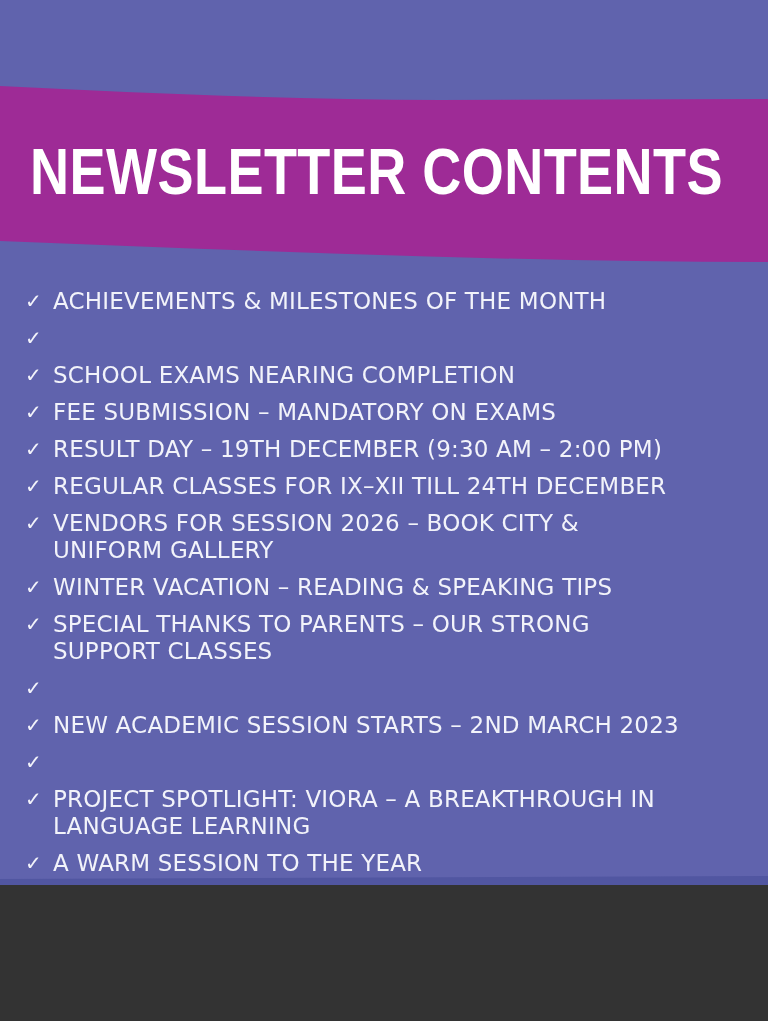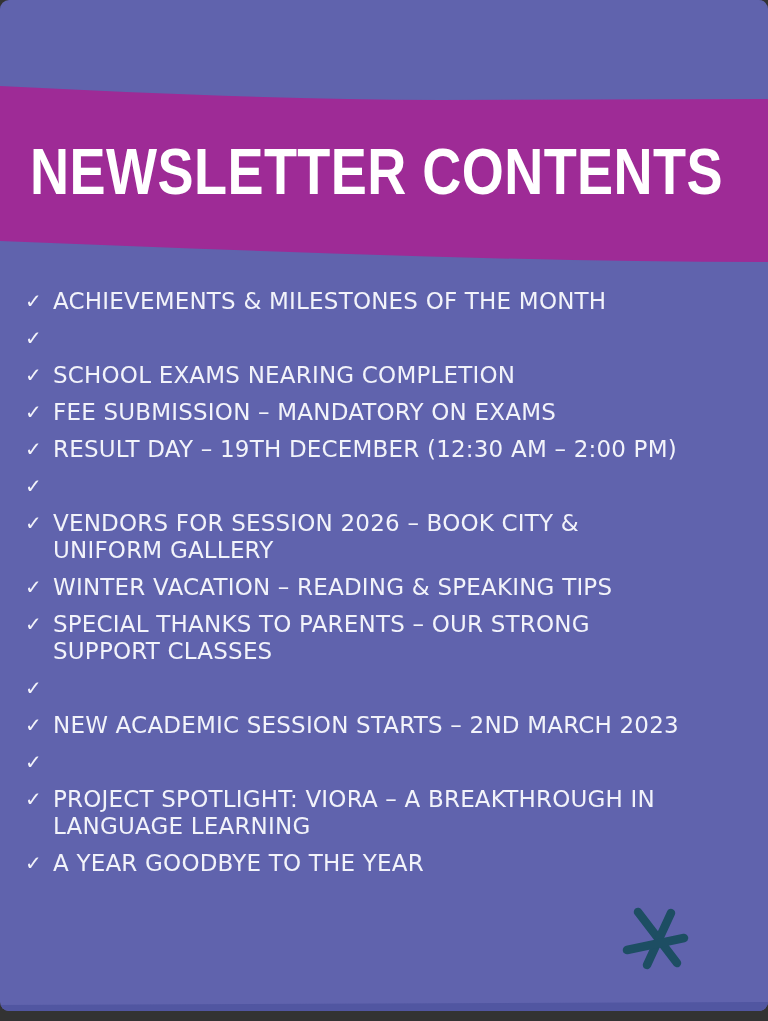--- a/index.html
+++ b/index.html
@@ -1,25 +1,24 @@
 <!DOCTYPE html>
 <html><head>
 <meta charset="utf-8">
 <style>
   html, body { margin: 0; padding: 0; }
   body { background: #333; }
 
   .poster {
     position: relative;
     width: 768px;
-    height: 1011px;
+    height: 885px;
     overflow: hidden;
     background: #6063AD;
     font-family: "DejaVu Sans", sans-serif;
-    border-radius: 9px;
   }
 
   .banner-svg {
     position: absolute;
     top: 80px;
     left: 0;
     width: 768px;
     height: 190px;
     z-index: 1;
     display: block;
@@ -117,24 +116,25 @@
     <li>
       <span class="check">✓</span>
       <span class="item-text">SCHOOL EXAMS NEARING COMPLETION</span>
     </li>
     <li>
       <span class="check">✓</span>
       <span class="item-text">FEE SUBMISSION – MANDATORY ON EXAMS</span>
     </li>
     <li>
       <span class="check">✓</span>
-      <span class="item-text">RESULT DAY – 19TH DECEMBER (12:30 AM – 2:00 PM)</span>
+      <span class="item-text">RESULT DAY – 19TH DECEMBER (9:30 AM – 2:00 PM)</span>
     </li>
     <li>
       <span class="check">✓</span>
+      <span class="item-text">REGULAR CLASSES FOR IX–XII TILL 24TH DECEMBER</span>
     </li>
     <li>
       <span class="check">✓</span>
       <span class="item-text">VENDORS FOR SESSION 2026 – BOOK CITY &amp;
 UNIFORM GALLERY</span>
     </li>
     <li>
       <span class="check">✓</span>
       <span class="item-text">WINTER VACATION – READING &amp; SPEAKING TIPS</span>
     </li>
@@ -153,21 +153,21 @@
     <li>
       <span class="check">✓</span>
     </li>
     <li>
       <span class="check">✓</span>
       <span class="item-text">PROJECT SPOTLIGHT: VIORA – A BREAKTHROUGH IN
 LANGUAGE LEARNING</span>
     </li>
     <li>
       <span class="check">✓</span>
-      <span class="item-text">A YEAR GOODBYE TO THE YEAR</span>
+      <span class="item-text">A WARM SESSION TO THE YEAR</span>
     </li>
   </ul>
 
   <svg class="asterisk-svg" viewBox="0 0 74 74">
     <line x1="20" y1="8" x2="59" y2="59" stroke-width="8.5" stroke-linecap="round" stroke="#1D4E63"></line>
     <line x1="53" y1="9" x2="29" y2="61" stroke-width="8.5" stroke-linecap="round" stroke="#1D4E63"></line>
     <line x1="9" y1="46" x2="66" y2="34" stroke-width="8.5" stroke-linecap="round" stroke="#1D4E63"></line>
   </svg>
 
   <div class="bottom-strip"></div>

